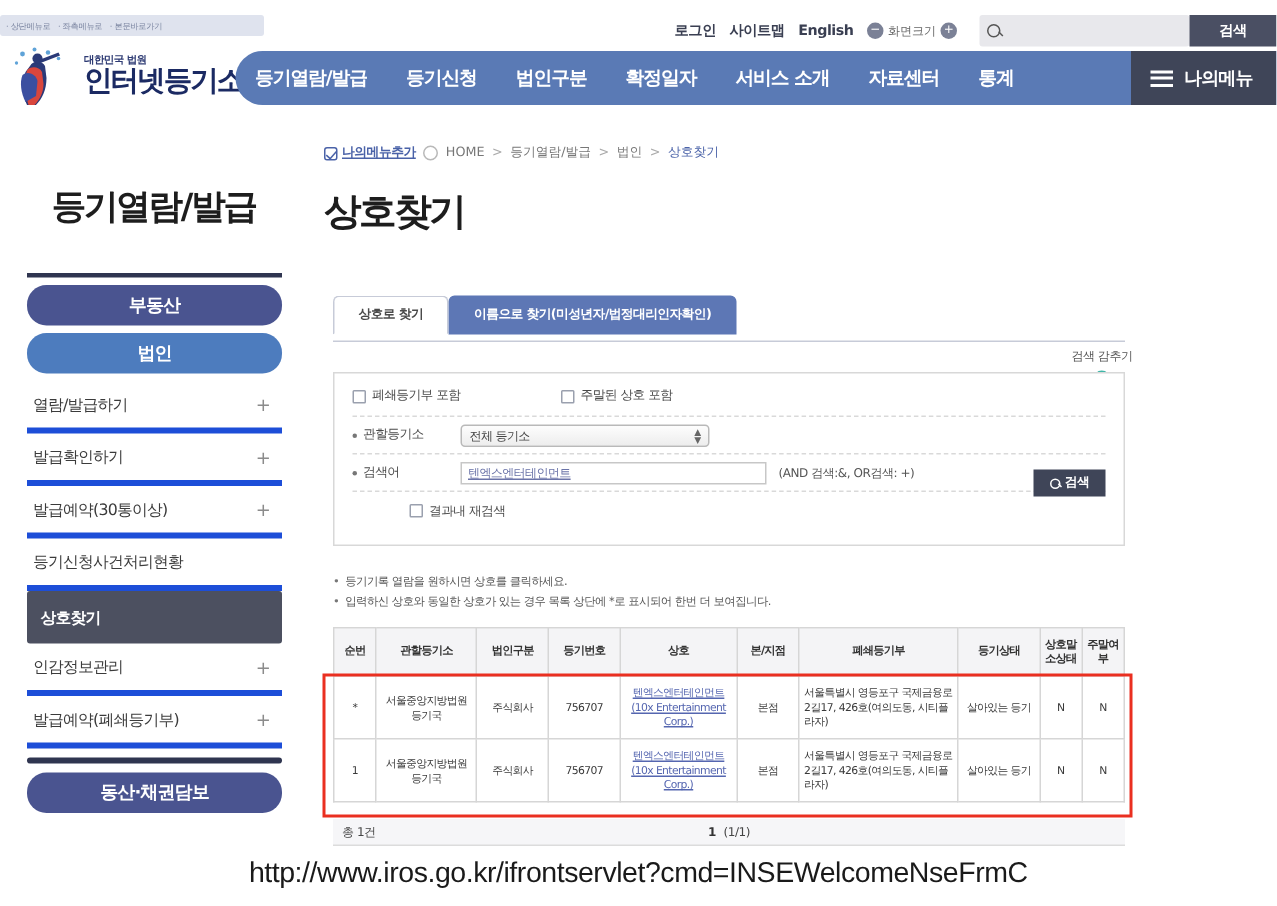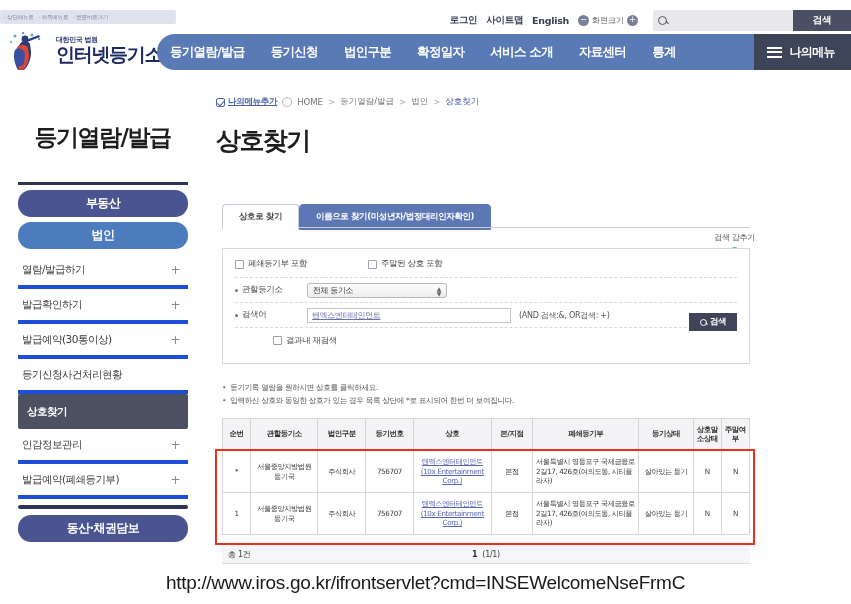--- a/index.html
+++ b/index.html
@@ -117,53 +117,53 @@
     padding-left:9px;
   }
   .side-li .plus{ color:#8b8b8b;font-size:12px;line-height:1;}
   .side-rule2{ height:4px;background:#2f3550;border-radius:2px;margin:6px 0 6px;}
 
   
   .page-title{
     position:absolute;left:216px;top:124px;font-size:25px;font-weight:bold;
     color:#1d1d1d;letter-spacing:-1.6px;
   }
-  .tabs{ position:absolute;left:222px;top:204px;display:flex;align-items:flex-end;border-radius:8px;}
+  .tabs{ position:absolute;left:222px;top:197px;display:flex;align-items:flex-end;border-radius:8px;}
   .tab{
     height:26px;padding:0 16px;display:flex;align-items:center;justify-content:center;
     font-size:8.5px;letter-spacing:-.4px;cursor:pointer;border-radius:4px 4px 0 0;white-space:nowrap;
   }
   .tab.on{ background:#fff;color:#4a4a4a;border:1px solid #c7cbd8;border-bottom:1px solid #fff;
     position:relative;z-index:3;font-weight:bold;}
   .tab.off{ background:#5d77b5;color:#fff;border:1px solid #5d77b5;font-weight:bold;}
   .tabline{ position:absolute;left:222px;top:227px;width:528px;height:1px;background:#c7cbd8;}
   .hidebtn{
     position:absolute;right:96px;top:232px;display:flex;align-items:center;gap:4px;
     font-size:8px;color:#555;letter-spacing:-.3px;cursor:pointer;flex-direction:column;
   }
   .hidebtn .dot{ width:11px;height:11px;border-radius:50%;background:#3fb6a8;position:relative;}
   .hidebtn .dot:before{content:"";position:absolute;left:2.5px;top:4.7px;width:6px;height:1.6px;background:#fff;}
 
   .formbox{
     position:absolute;left:222px;top:248px;width:528px;height:116px;
     border:1px solid #d8d8d8;background:#fff;padding:9px 12px;
   }
-  .chkrow{ display:flex;align-items:center;gap:3px;font-size:8.5px;color:#4a4a4a;
+  .chkrow{ display:flex;align-items:center;gap:9px;font-size:8.5px;color:#4a4a4a;
     padding-bottom:7px;border-bottom:1px dashed #d9d9d9;letter-spacing:-.4px;}
   .chk{ width:9px;height:9px;border:1px solid #9aa0ae;background:#fff;display:inline-block;
     margin-right:4px;flex:none;border-radius:1px;}
   .chkitem{ display:flex;align-items:center;cursor:pointer;}
   .frow{
     display:flex;align-items:center;height:25px;border-bottom:1px dashed #d9d9d9;
     font-size:8.5px;color:#4a4a4a;letter-spacing:-.4px;
   }
   .flabel{ width:72px;display:flex;align-items:center;gap:4px;flex:none;}
   .fdot{ width:3px;height:3px;background:#777;border-radius:50%;display:inline-block;}
   .fselect{
-    width:140px;height:15px;background:linear-gradient(#fdfdfd,#ededed);
+    width:166px;height:15px;background:linear-gradient(#fdfdfd,#ededed);
     border:1px solid #b9b9b9;border-radius:3px;display:flex;align-items:center;
     padding:0 5px;font-size:8px;color:#444;position:relative;cursor:pointer;
   }
   .stepper{position:absolute;right:5px;top:2px;font-size:6px;line-height:5px;color:#666;text-align:center;}
   .finput{
     width:204px;height:15px;border:1px solid #c7c7c7;background:#fff;padding:0 4px;
     font-size:8px;color:#6a73a8;display:flex;align-items:center;
     text-decoration:underline;letter-spacing:-.4px;
   }
   .fhint{ margin-left:8px;font-size:8px;color:#555;letter-spacing:-.3px;}

